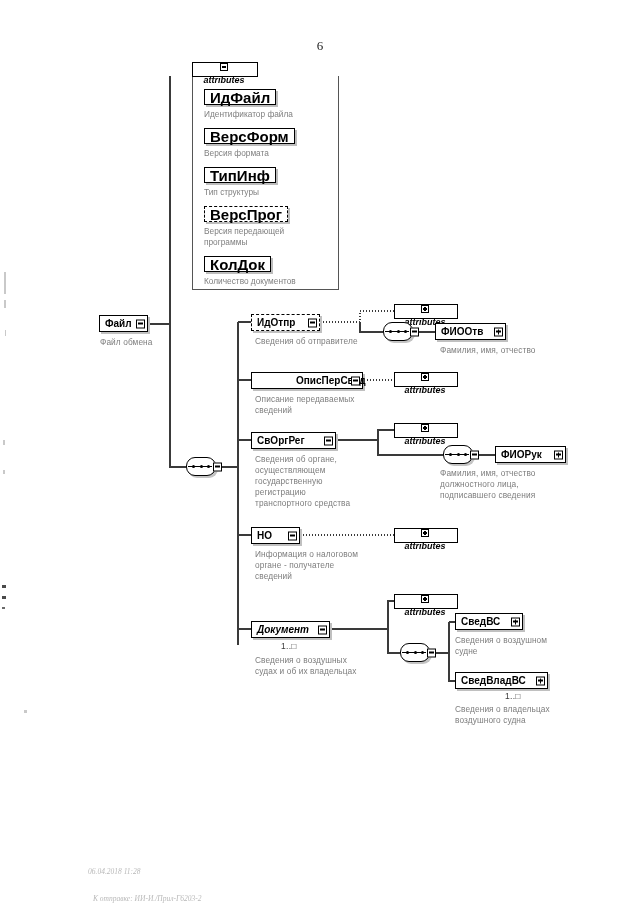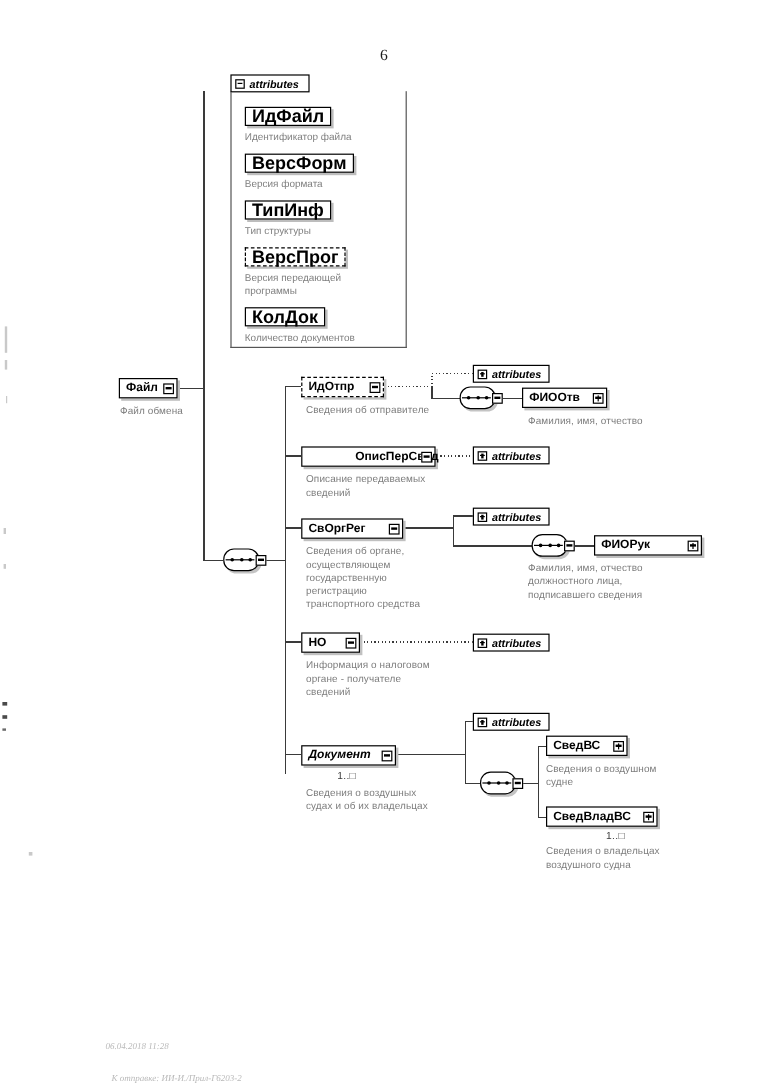--- a/index.html
+++ b/index.html
@@ -150,20 +150,21 @@
     height: 15px;
     display: flex;
     align-items: center;
     gap: 4px;
     padding: 0 5px 0 3px;
     font-size: 9px;
     font-style: italic;
     font-weight: bold;
     color: #000;
     white-space: nowrap;
+    flex-direction: column;
   }
   .attrbox .boxicon {
     position: relative;
     width: 8px; height: 8px;
     box-sizing: border-box;
     border: 1.1px solid #000;
     background: #fff;
     flex: 0 0 auto;
   }
   .attrbox .boxicon::before {
@@ -460,21 +461,21 @@
       <div class="seqbody"></div>
       <div class="seqline"></div>
       <div class="dots">
           <i></i>
           <i></i>
           <i></i>
         </div>
       <div class="seqctrl"></div>
     </div>
 
-    <div class="node has-ctrl" style="left:495px; top:446px; width:90px;">
+    <div class="node has-ctrl" style="left:495px; top:446px; width:71px;">
       <span class="nlabel">ФИОРук</span>
       <span class="ctrl plus"></span>
     </div>
     <div class="desc" style="left:440px; top:468px;">Фамилия, имя, отчество
 должностного лица,
 подписавшего сведения</div>
 
     <div class="node has-ctrl" style="left:251px; top:527px; width:49px;">
       <span class="nlabel">НО</span>
       <span class="ctrl"></span>

